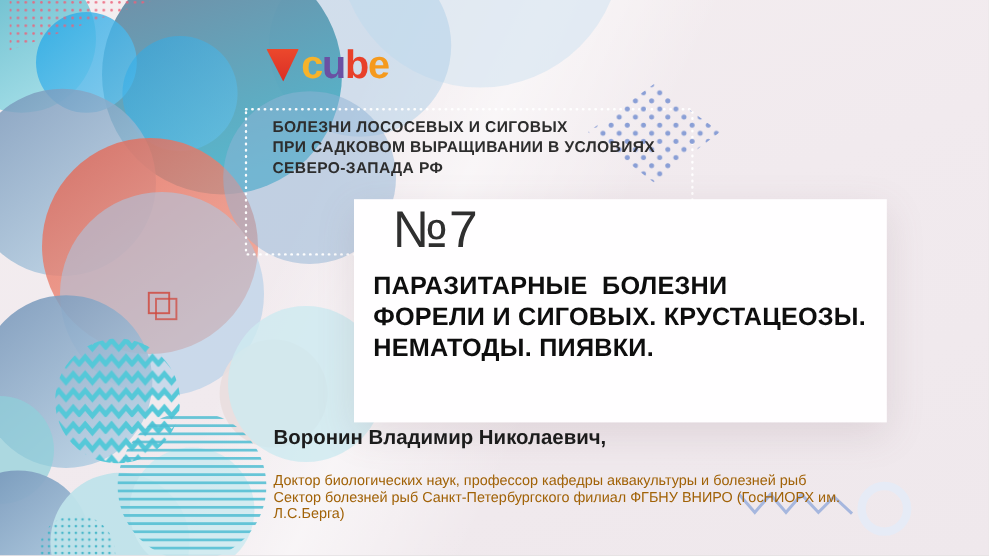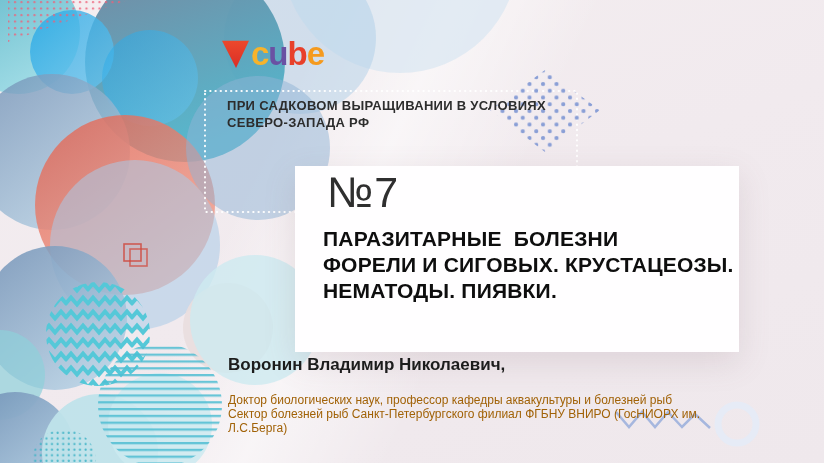--- a/index.html
+++ b/index.html
@@ -43,21 +43,21 @@
   .card{
     position:absolute;left:295px;top:166px;width:444px;height:186px;
     background:#fffeff;
     box-shadow:0 10px 30px rgba(130,100,115,.16);
   }
   .card .num{
     position:absolute;left:32px;top:2px;
     font-size:43px;font-weight:400;color:#2f2f2f;letter-spacing:1px;
   }
   .card .title{
-    position:absolute;left:28px;top:60px;
+    position:absolute;left:16px;top:60px;
     font-weight:800;font-size:21px;line-height:26px;color:#0e0e0e;
     letter-spacing:.2px;
   }
   .card .title div{white-space:pre-wrap;}
   
   .author{position:absolute;left:228px;top:355px;width:520px;}
   .author .author-name{
     font-weight:800;font-size:17px;line-height:20px;color:#1c1c1c;margin-bottom:19px;
   }
   .author .author-line{
@@ -176,20 +176,21 @@
 
   <div class="logo">
     <span class="lv">V</span>
     <span class="lc">c</span>
     <span class="lu">u</span>
     <span class="lb">b</span>
     <span class="le">e</span>
   </div>
 
   <div class="header">
+    <div>БОЛЕЗНИ ЛОСОСЕВЫХ И СИГОВЫХ</div>
     <div>ПРИ САДКОВОМ ВЫРАЩИВАНИИ В УСЛОВИЯХ</div>
     <div>СЕВЕРО-ЗАПАДА РФ</div>
   </div>
 
   <div class="card">
     <div class="num">№7</div>
     <div class="title">
       <div>ПАРАЗИТАРНЫЕ  БОЛЕЗНИ</div>
       <div>ФОРЕЛИ И СИГОВЫХ. КРУСТАЦЕОЗЫ.</div>
       <div>НЕМАТОДЫ. ПИЯВКИ.</div>

